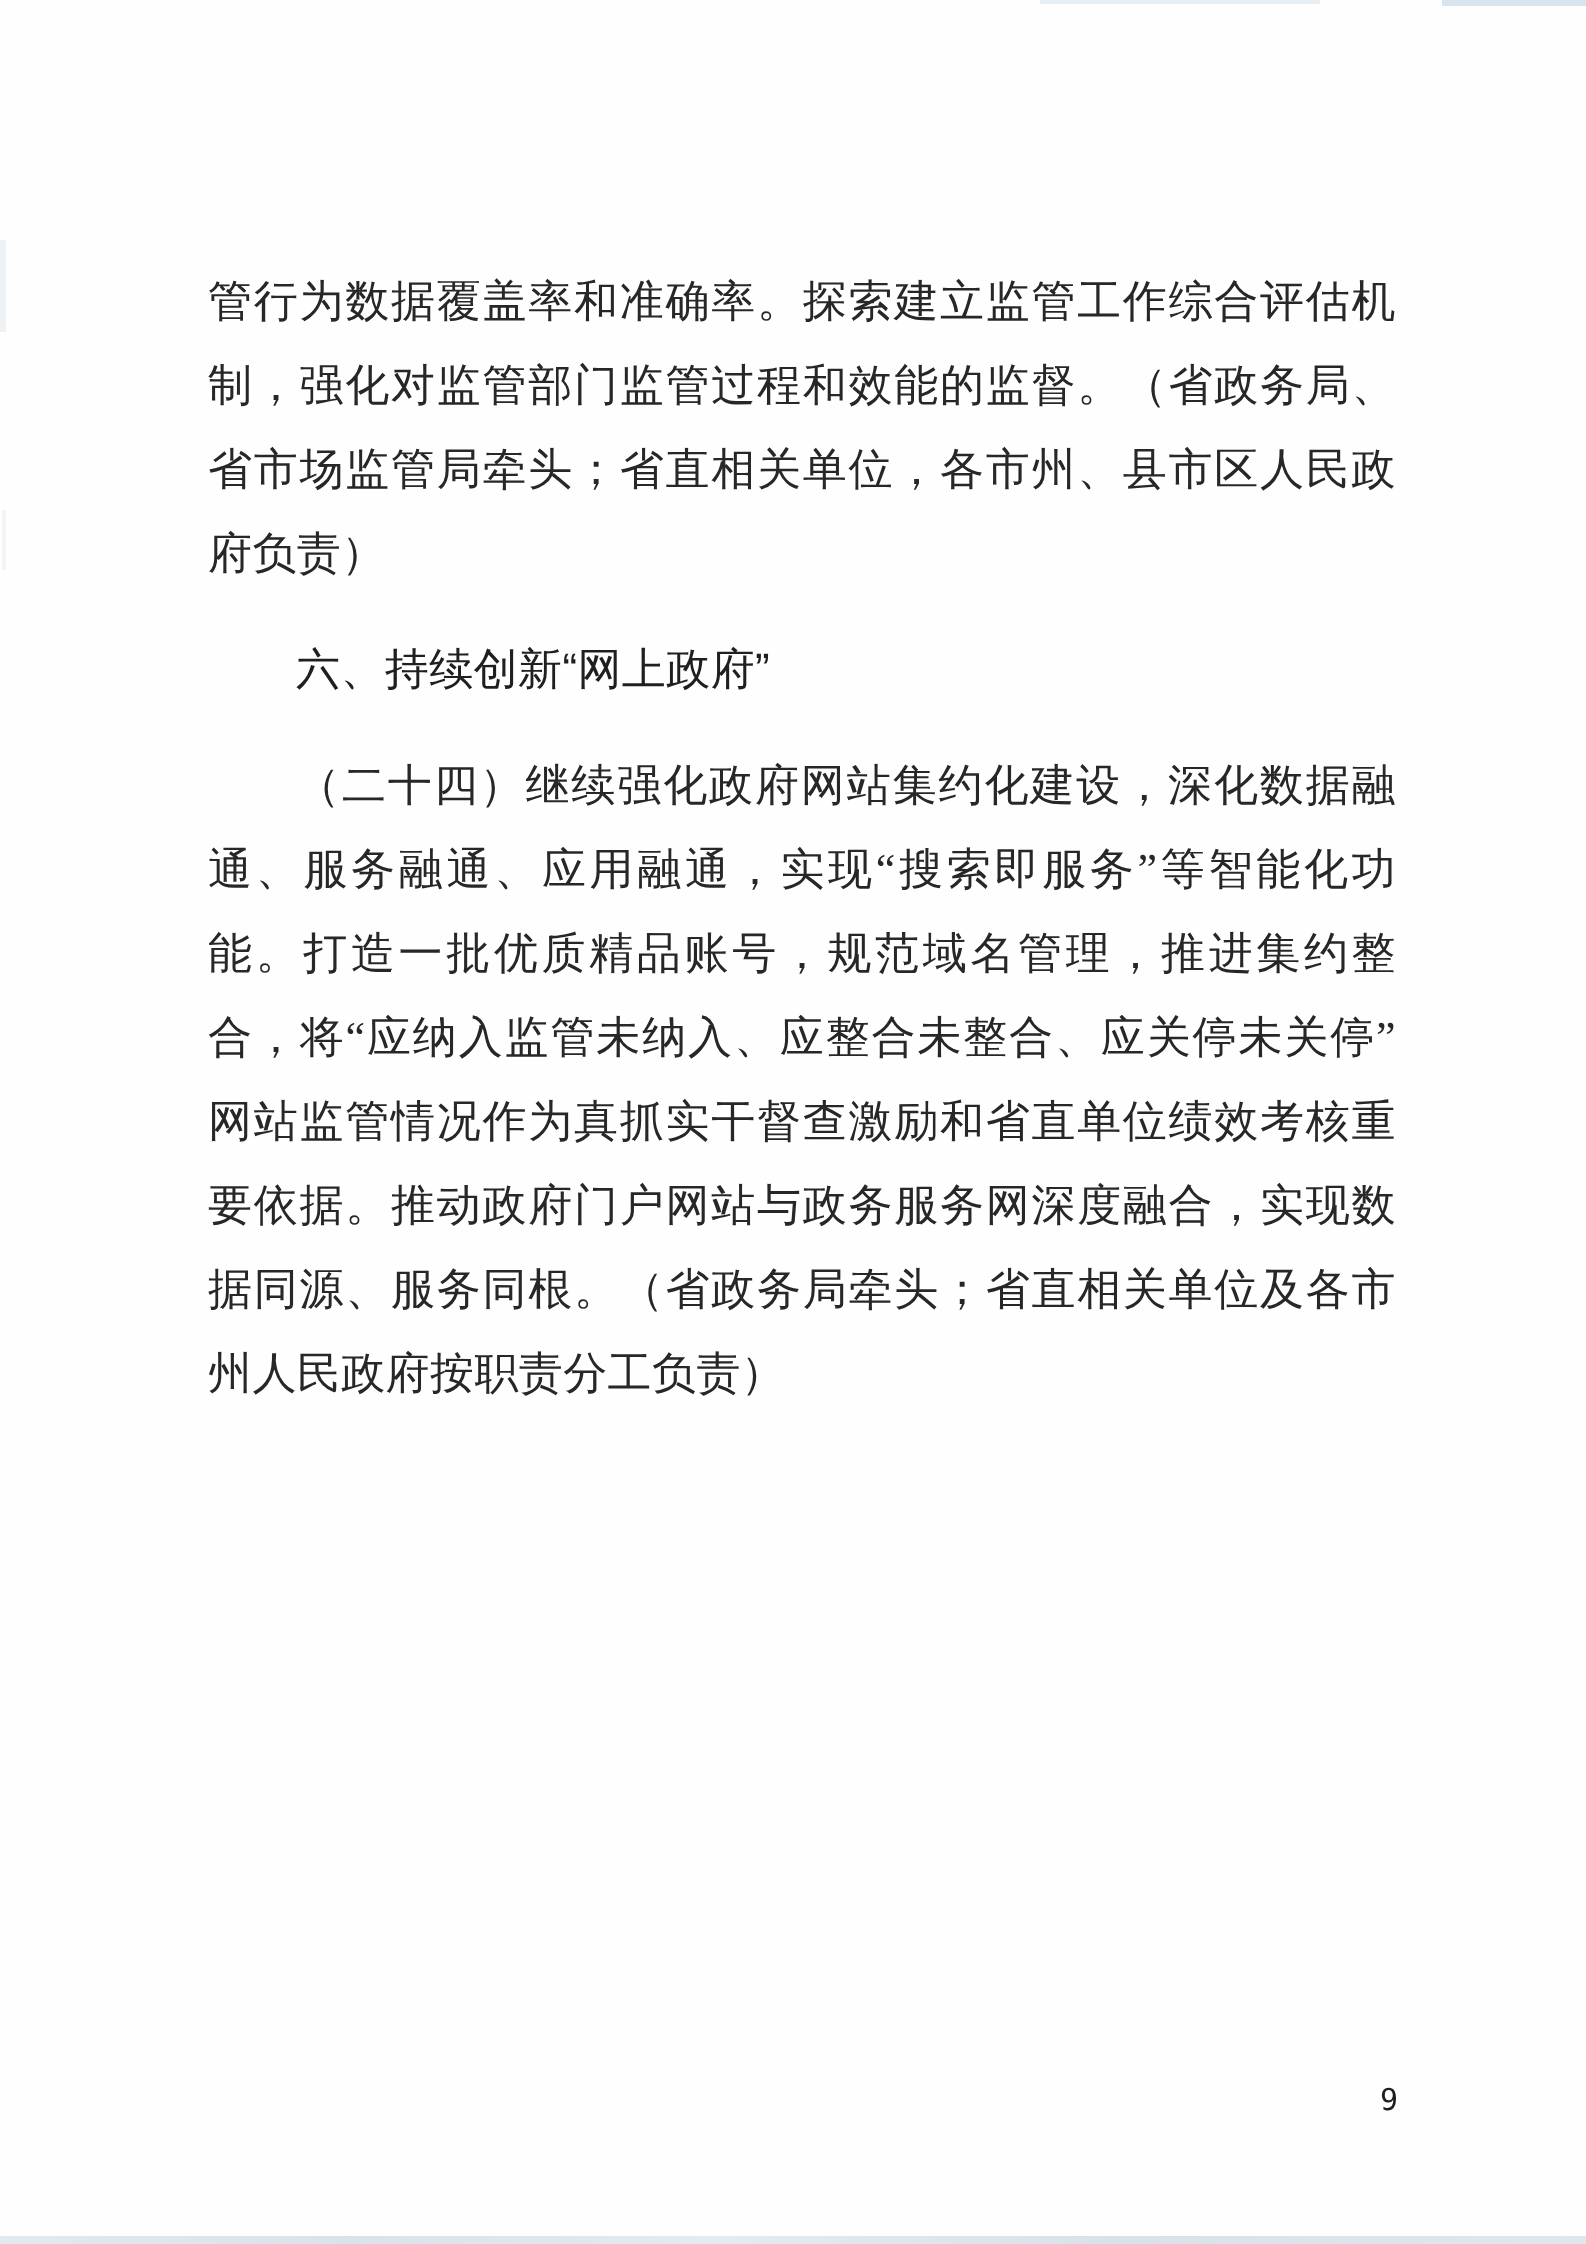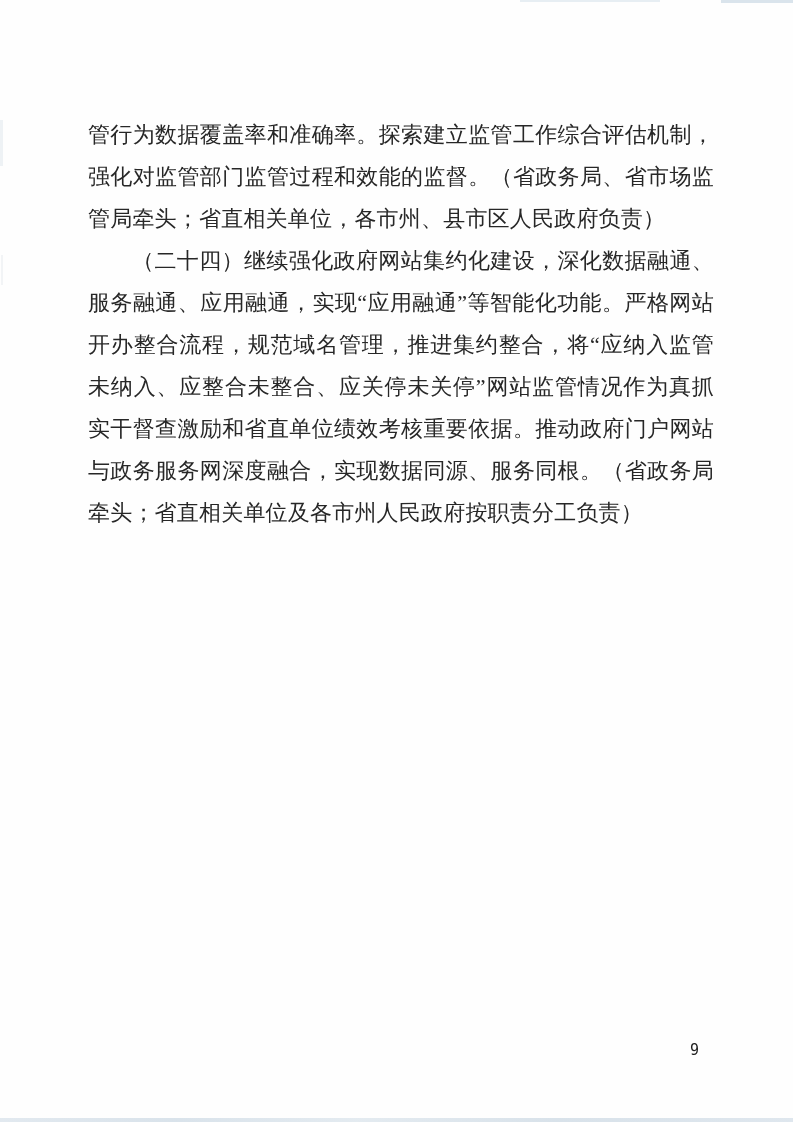--- a/index.html
+++ b/index.html
@@ -69,21 +69,21 @@
 
   .text-block {
     position: absolute;
     left: 88px;
     top: 114px;
     width: 626px;
     color: #272727;
   }
   .text-block p,
   .text-block h2 {
-    margin: 0;
+    margin: 16px;
     padding: 0;
     font-size: 22px;
     line-height: 42px;
     font-weight: 400;
     text-align: justify;
     letter-spacing: 0.2px;
   }
   .para-indent {
     text-indent: 44px;
   }
@@ -112,21 +112,22 @@
 
   <div class="edge-top-mid"></div>
   <div class="edge-top-right"></div>
   <div class="edge-left-speck"></div>
   <div class="edge-left-speck2"></div>
   <div class="edge-bottom"></div>
 
   <div class="text-block">
     <p class="para-continuation">管行为数据覆盖率和准确率。探索建立监管工作综合评估机制，强化对监管部门监管过程和效能的监督。（省政务局、省市场监管局牵头；省直相关单位，各市州、县市区人民政府负责）</p>
 
+    <h2 class="section-heading">六、持续创新“网上政府”</h2>
 
 
-    <p class="para-indent">（二十四）继续强化政府网站集约化建设，深化数据融通、服务融通、应用融通，实现“应用融通”等智能化功能。严格网站开办整合流程，规范域名管理，推进集约整合，将“应纳入监管未纳入、应整合未整合、应关停未关停”网站监管情况作为真抓实干督查激励和省直单位绩效考核重要依据。推动政府门户网站与政务服务网深度融合，实现数据同源、服务同根。（省政务局牵头；省直相关单位及各市州人民政府按职责分工负责）</p>
+    <p class="para-indent">（二十四）继续强化政府网站集约化建设，深化数据融通、服务融通、应用融通，实现“搜索即服务”等智能化功能。打造一批优质精品账号，规范域名管理，推进集约整合，将“应纳入监管未纳入、应整合未整合、应关停未关停”网站监管情况作为真抓实干督查激励和省直单位绩效考核重要依据。推动政府门户网站与政务服务网深度融合，实现数据同源、服务同根。（省政务局牵头；省直相关单位及各市州人民政府按职责分工负责）</p>
 
   </div>
 
   <div class="page-number">9</div>
 
 </div>
 
 </body></html>

